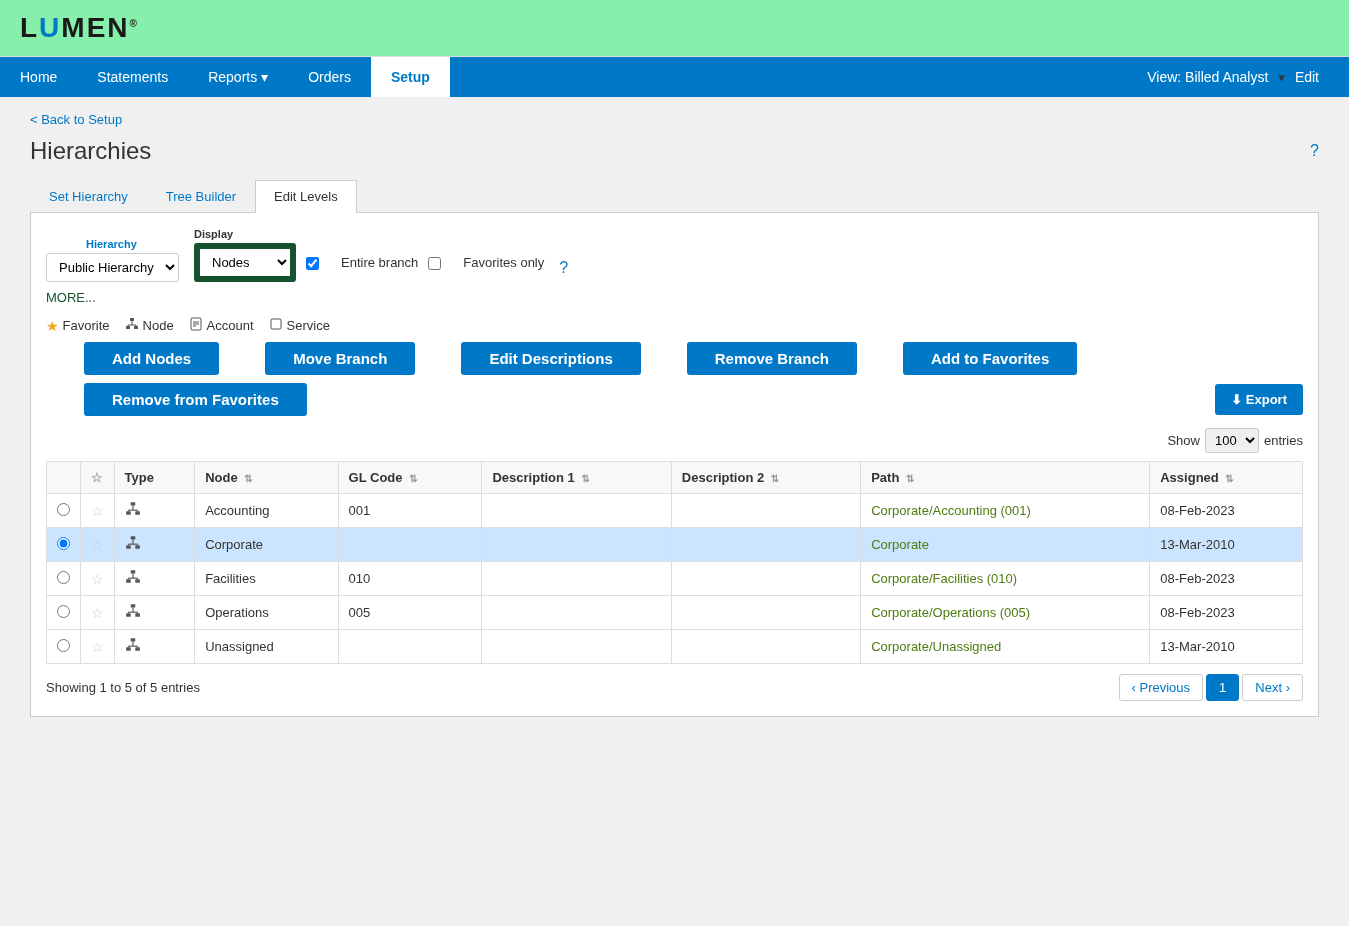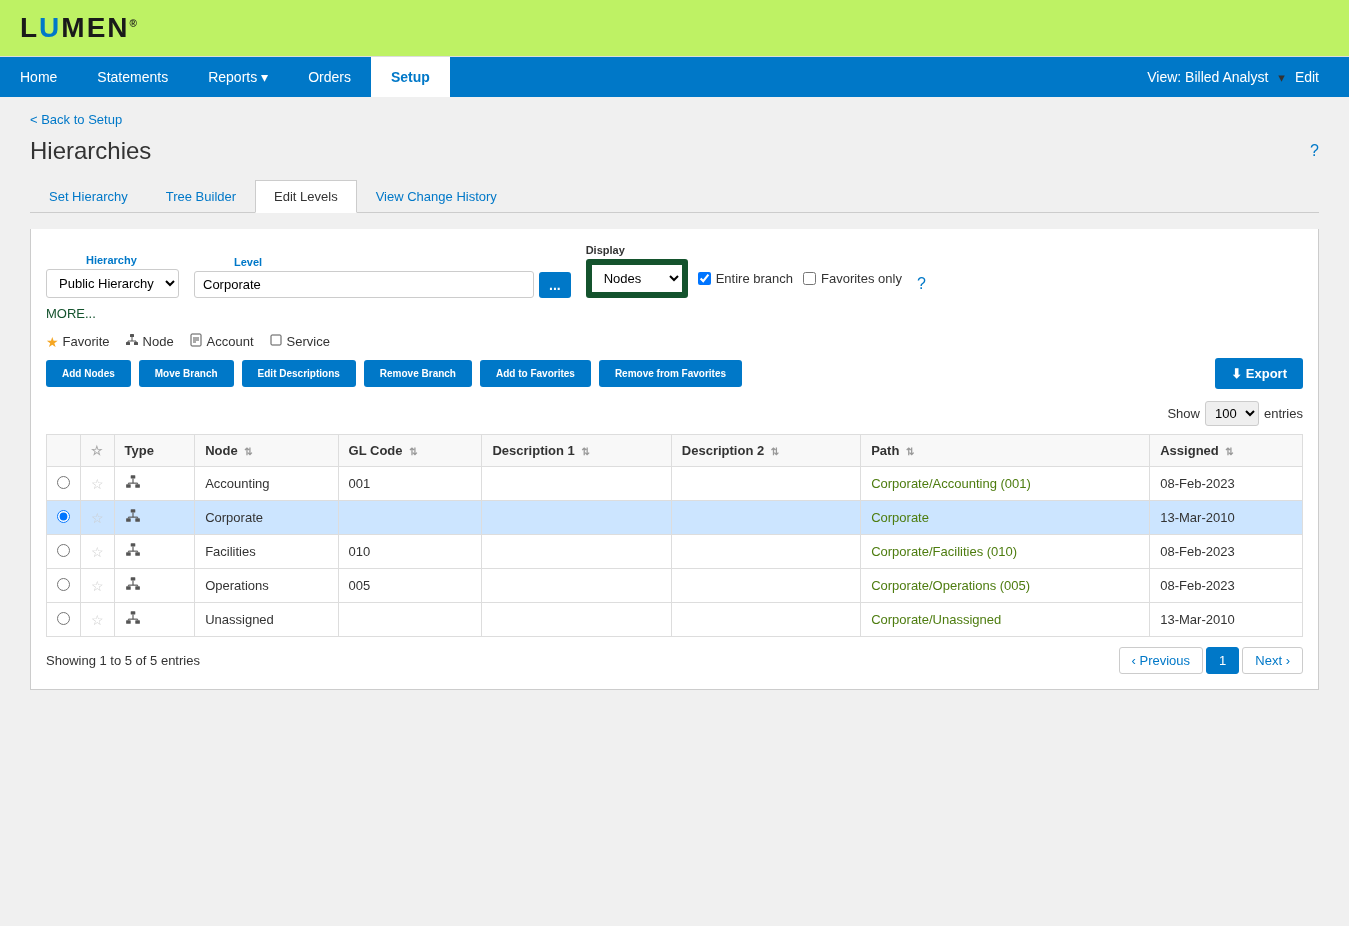--- a/index.html
+++ b/index.html
@@ -1,66 +1,66 @@
 <!DOCTYPE html>
 <html><head>
   <meta charset="utf-8">
   <style>
     * { box-sizing: border-box; margin: 0; padding: 0; }
     body { font-family: Arial, sans-serif; font-size: 13px; background: #f0f0f0; color: #333; }
 
     
-    .logo-bar { background: #bef264; padding: 12px 20px; border-bottom: 1px solid #ddd; }
+    .logo-bar { background: #86efac; padding: 12px 20px; border-bottom: 1px solid #ddd; }
     .logo-text { font-size: 28px; font-weight: 900; letter-spacing: 2px; color: #1a1a1a; }
     .logo-text span { color: #0078c8; }
 
     
     .nav-bar { background: #0078c8; padding: 0; display: flex; align-items: center; justify-content: space-between; }
     .nav-left { display: flex; }
     .nav-item { color: #fff; padding: 12px 20px; cursor: pointer; font-size: 14px; text-decoration: none; display: block; }
     .nav-item.active { background: #fff; color: #0078c8; font-weight: bold; }
     .nav-right { display: flex; align-items: center; padding-right: 20px; }
     .nav-right a { color: #fff; font-size: 14px; padding: 3px 10px; cursor: pointer; text-decoration: none; }
 
     
     .page-content { padding: 15px 30px; }
 
     .back-link { color: #0078c8; font-size: 13px; cursor: pointer; margin-bottom: 10px; display: inline-block; }
     .page-title { font-size: 24px; font-weight: normal; color: #333; margin-bottom: 15px; display: flex; justify-content: space-between; align-items: center; }
 
     
-    .tabs { display: flex; border-bottom: 1px solid #ccc; margin-bottom: 16px; }
+    .tabs { display: flex; border-bottom: 1px solid #ccc; margin-bottom: 0; }
     .tab { padding: 8px 18px; cursor: pointer; color: #0078c8; border: 1px solid transparent; font-size: 13px; border-bottom: none; }
     .tab.active { background: #fff; border-color: #ccc; border-bottom: 1px solid #fff; color: #333; margin-bottom: -1px; }
 
     
     .card { background: #fff; border: 1px solid #ccc; padding: 15px; margin-top: 0; border-top: none; }
 
     
     .filter-row { display: flex; align-items: flex-end; gap: 15px; flex-wrap: wrap; }
     .filter-group { display: flex; flex-direction: column; gap: 3px; }
     .filter-label { font-size: 11px; color: #0078c8; font-weight: bold; padding-left: 40px; }
     .filter-select { border: 1px solid #ccc; padding: 5px 8px; font-size: 13px; border-radius: 3px; background: #fff; cursor: pointer; }
     .filter-input-wide { border: 1px solid #ccc; padding: 5px 8px; font-size: 13px; border-radius: 3px; background: #fff; width: 340px; }
     .btn-dots { background: #0078c8; color: #fff; border: none; padding: 5px 10px; border-radius: 3px; cursor: pointer; font-size: 14px; font-weight: bold; }
     .display-group { display: flex; flex-direction: column; gap: 3px; }
     .display-label { font-size: 11px; color: #333; font-weight: bold; }
     .display-row { display: flex; align-items: center; gap: 10px; }
     .display-select { border: 6px solid #14532d; padding: 5px 8px; font-size: 13px; border-radius: 3px; background: #fff; cursor: pointer; }
-    .checkbox-group { display: flex; align-items: center; gap: 5px; }
+    .checkbox-group { display: flex; align-items: flex-end; gap: 22px; }
     .more-link { color: #14532d; font-size: 13px; cursor: pointer; margin-top: 8px; display: inline-block; }
 
     
     .legend { display: flex; align-items: center; gap: 15px; margin: 12px 0 8px 0; font-size: 13px; }
     .legend-item { display: flex; align-items: center; gap: 4px; }
     .legend-star { color: #f5a623; font-size: 14px; }
 
     
     .action-buttons { display: flex; gap: 8px; flex-wrap: wrap; margin-bottom: 12px; align-items: center; }
-    .btn-primary { background: #0078c8; color: #fff; border: none; padding: 8px 16px; border-radius: 3px; cursor: pointer; font-size: 10px; font-weight: bold; }
+    .btn-primary { background: #0078c8; color: #fff; border: none; padding: 8px 28px; border-radius: 3px; cursor: pointer; font-size: 15px; font-weight: bold; margin-left: 38px; }
     .btn-export { background: #0078c8; color: #fff; border: none; padding: 8px 16px; border-radius: 3px; cursor: pointer; font-size: 13px; font-weight: bold; margin-left: auto; }
 
     
     .show-entries { display: flex; align-items: center; gap: 5px; justify-content: flex-end; margin-bottom: 8px; font-size: 13px; }
     .show-entries select { border: 1px solid #ccc; padding: 3px 5px; font-size: 13px; border-radius: 3px; }
 
     
     .data-table { width: 100%; border-collapse: collapse; font-size: 13px; }
     .data-table th { background: #f8f8f8; border: 1px solid #ddd; padding: 8px 10px; text-align: left; font-weight: bold; color: #333; white-space: nowrap; }
     .data-table td { border: 1px solid #ddd; padding: 7px 10px; color: #333; }
@@ -107,40 +107,32 @@
   <div class="page-title">
     <span>Hierarchies</span>
     <span class="help-icon">?</span>
   </div>
 
   
   <div class="tabs">
     <div class="tab">Set Hierarchy</div>
     <div class="tab">Tree Builder</div>
     <div class="tab active">Edit Levels</div>
-    <div class="tab">View Change History</div>
   </div>
 
   
   <div class="card">
 
     
     <div class="filter-row">
       <div class="filter-group">
         <label class="filter-label">Hierarchy</label>
         <select class="filter-select">
           <option>Public Hierarchy</option>
         </select>
-      </div>
-      <div class="filter-group">
-        <label class="filter-label">Level</label>
-        <div style="display:flex; gap:5px; align-items:center;">
-          <input class="filter-input-wide" type="text" value="Corporate" style="">
-          <button class="btn-dots">...</button>
-        </div>
       </div>
       <div class="display-group">
         <label class="display-label">Display</label>
         <div class="display-row">
           <select class="display-select">
             <option>Nodes</option>
             <option>Accounts</option>
             <option>Services</option>
           </select>
           <div class="checkbox-group">

